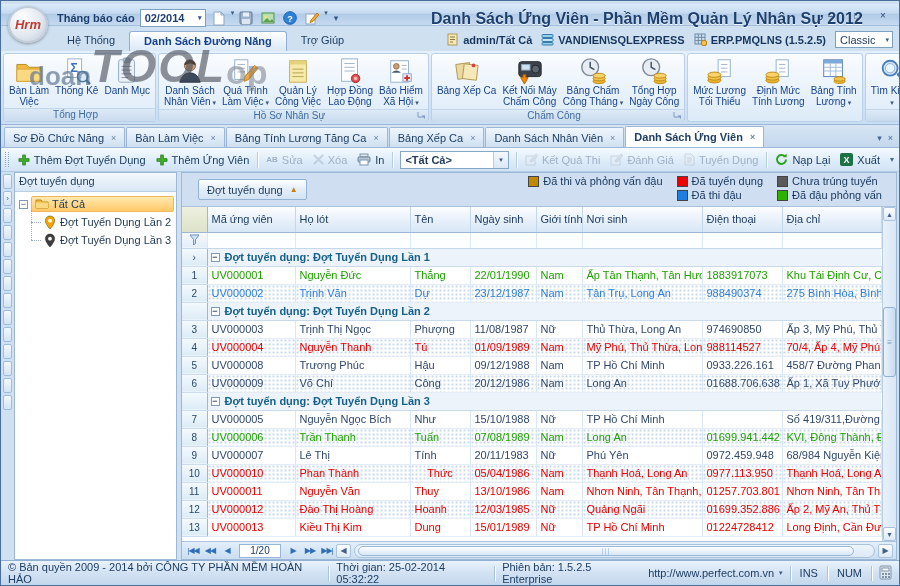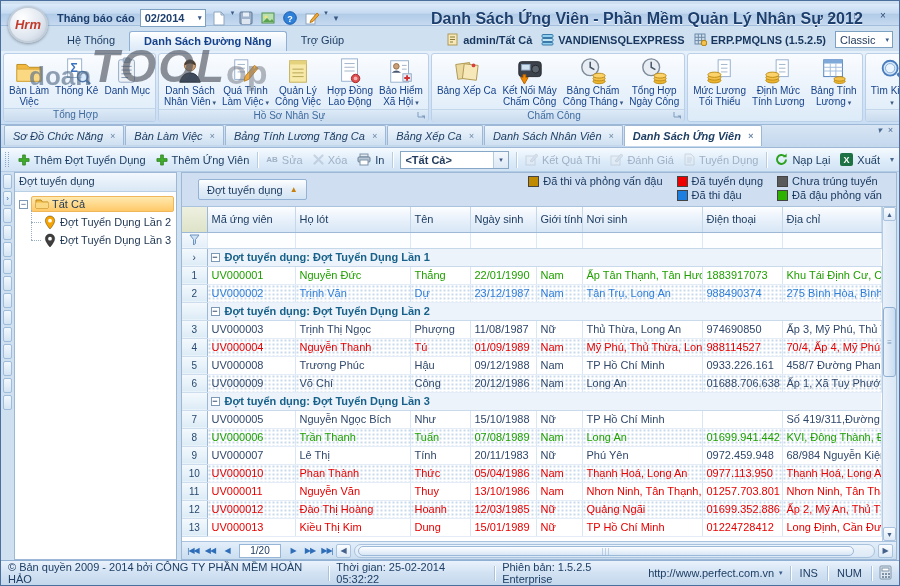--- a/index.html
+++ b/index.html
@@ -57,21 +57,21 @@
   .launcher{position:absolute;right:1px;top:1px;width:11px;height:11px;}
   .watermark{position:absolute;left:28px;top:42px;z-index:6;display:flex;align-items:flex-end;
     pointer-events:none;line-height:1;}
   .wm1{font-size:26px;font-weight:bold;color:rgba(88,110,138,.65);}
   .wm2{font-size:46px;font-weight:900;letter-spacing:2px;color:rgba(72,78,88,.62);font-style:italic;}
   .wm3{font-size:34px;font-weight:bold;color:rgba(120,126,136,.55);}
 
   
   .doctabs{position:absolute;left:0;top:124px;right:0;height:23px;
     background:linear-gradient(#d7e5f4,#c3d7ed);border-bottom:1px solid #9db8d6;display:flex;
-    padding-left:3px;font-style:italic;}
+    align-items:flex-end;padding-left:3px;}
   .dtab{height:20px;display:flex;align-items:center;gap:7px;padding:0 8px;font-size:11px;color:#1e3e63;
     background:linear-gradient(#eff6fd,#cfe0f1);border:1px solid #9db8d6;border-bottom:none;
     border-radius:2px 2px 0 0;margin-right:1px;white-space:nowrap;}
   .dtab.active{background:#fff;font-weight:bold;height:21px;}
   .dtab .x{font-size:9px;color:#6b87a8;}
   .dt-right{margin-left:auto;display:flex;gap:6px;padding:0 6px 4px 0;font-size:9px;color:#4a6a92;}
 
   
   .toolbar{position:absolute;left:0;top:147px;right:0;height:24px;
     background:linear-gradient(#f5fafe,#dcebf9 60%,#d2e3f4);border-bottom:1px solid #b3cbe4;
@@ -859,21 +859,21 @@
                   <td class="data" style="color: rgb(48, 72, 106); margin-top: 26px;">20/11/1983</td>
                   <td class="data" style="color: rgb(48, 72, 106);">Nữ</td>
                   <td class="data" style="color: rgb(48, 72, 106);">Phú Yên</td>
                   <td class="data" style="color: rgb(48, 72, 106);">0972.459.948</td>
                   <td class="data" style="color: rgb(48, 72, 106);">68/984 Nguyễn Kiệm, Phường</td>
                 </tr>
                 <tr class="alt">
                   <td class="ind">10</td>
                   <td class="data" style="color: rgb(230, 0, 0);">UV000010</td>
                   <td class="data" style="color: rgb(230, 0, 0);">Phan Thành</td>
-                  <td class="data" style="color: rgb(230, 0, 0);">Thức</td>
+                  <td class="data" style="color: rgb(230, 0, 0); text-align: center;">Thức</td>
                   <td class="data" style="color: rgb(230, 0, 0);">05/04/1986</td>
                   <td class="data" style="color: rgb(230, 0, 0);">Nam</td>
                   <td class="data" style="color: rgb(230, 0, 0);">Thạnh Hoá, Long An</td>
                   <td class="data" style="color: rgb(230, 0, 0);">0977.113.950</td>
                   <td class="data" style="color: rgb(230, 0, 0);">Thạnh Hoá, Long An</td>
                 </tr>
                 <tr>
                   <td class="ind">11</td>
                   <td class="data" style="color: rgb(230, 0, 0);">UV000011</td>
                   <td class="data" style="color: rgb(230, 0, 0);">Nguyễn Văn</td>

